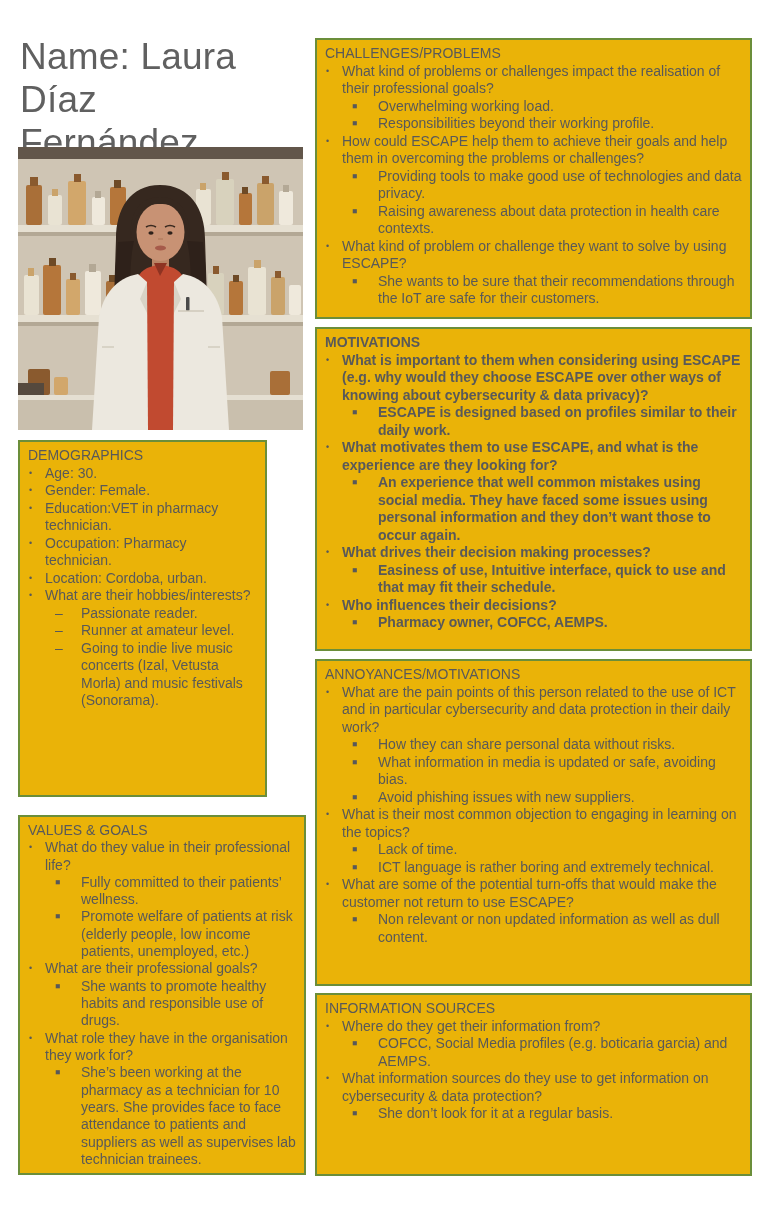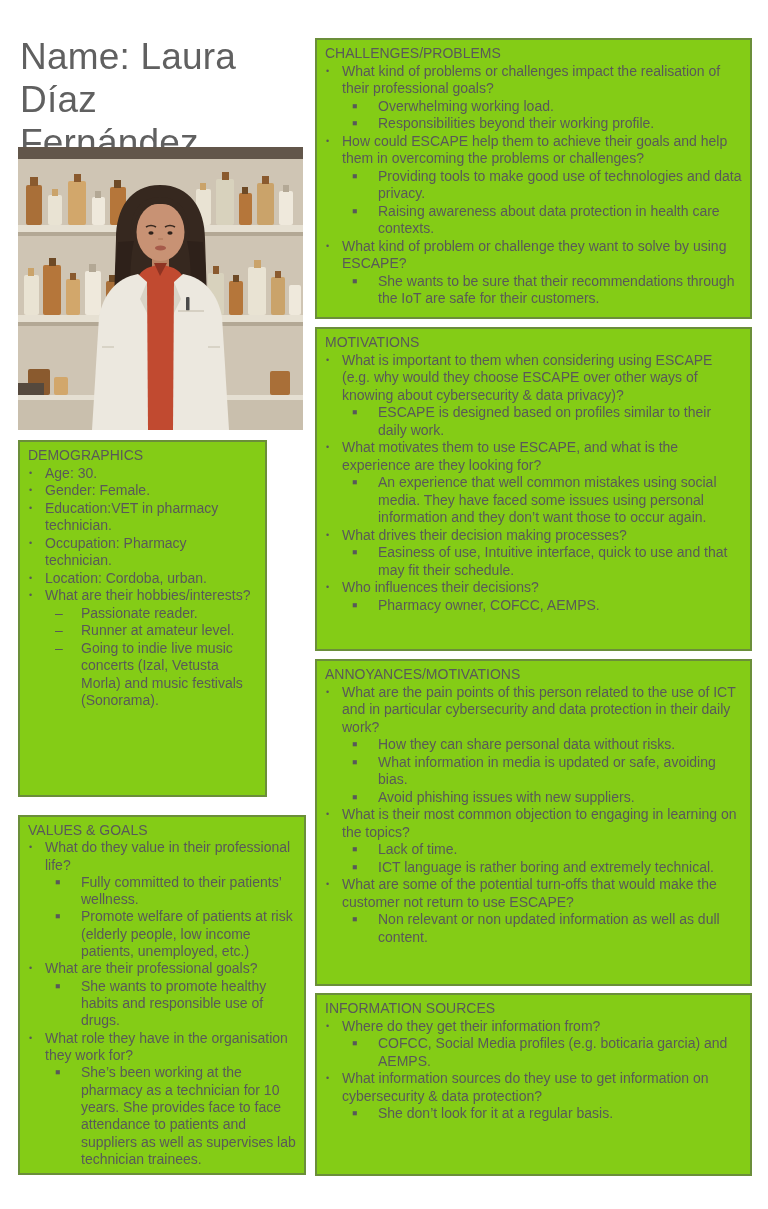--- a/index.html
+++ b/index.html
@@ -17,40 +17,40 @@
     left:20px; top:36px; width:256px;
     font-size:37px; line-height:1.16; color:#606060;
     letter-spacing:0.2px;
   }
 
   .photo-wrap { left:18px; top:147px; width:285px; height:283px; }
   .photo-wrap svg { display:block; }
 
   .box {
     border:2px solid #6b8e3a;
-    background:#84cc16;
+    background:#eab308;
     padding:5px 8px 4px 6px;
     font-size:14px; line-height:17.5px;
   }
   .box-title { margin-left:2px; }
 
   .item { display:flex; align-items:flex-start; }
   .marker { flex:0 0 auto; display:block; }
   .text { flex:1 1 auto; }
 
   .m-dot .marker { width:16px; padding-left:3px; font-size:9px; line-height:17.5px; }
   .m-dash .marker { width:26px; padding-left:7px; font-size:14px; line-height:17.5px; }
   .m-square .marker { width:26px; padding-left:7px; font-size:8.5px; line-height:17.5px; }
   .lvl2 { padding-left:22px; }
 
   
   .box-demographics { left:18px;  top:440px; width:249px; height:357px; }
   .box-values       { left:18px;  top:815px; width:288px; height:360px; line-height:17.3px; }
   .box-challenges   { left:315px; top:38px;  width:437px; height:281px; }
-  .box-motivations  { left:315px; top:327px; width:437px; height:324px; }
+  .box-motivations  { left:315px; top:327px; width:437px; height:324px;font-weight:bold; }
   .box-annoyances   { left:315px; top:659px; width:437px; height:327px; }
   .box-infosources  { left:315px; top:993px; width:437px; height:183px; }
 </style>
 </head>
 <body>
 
 <div class="abs persona-title">Name: Laura Díaz Fernández</div>
 
 <div class="abs photo-wrap">
   <svg viewBox="0 0 285 283" width="285" height="283" aria-hidden="true">

